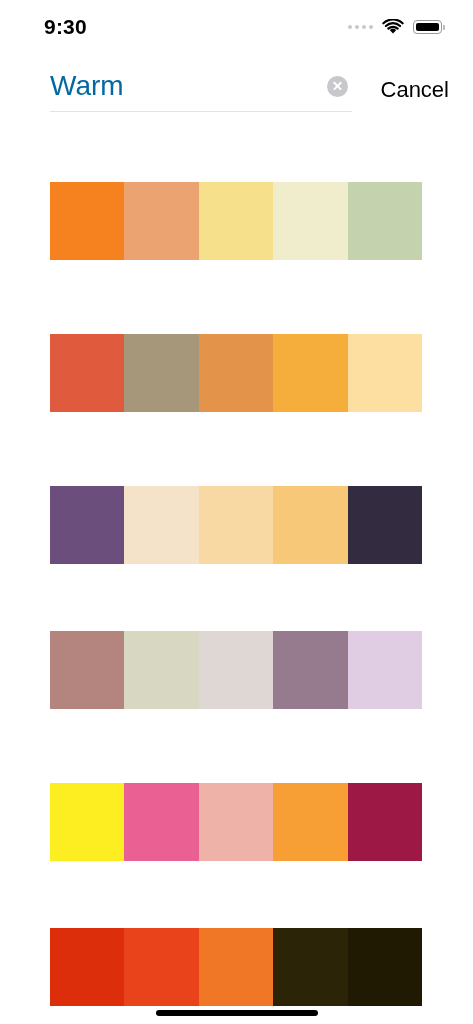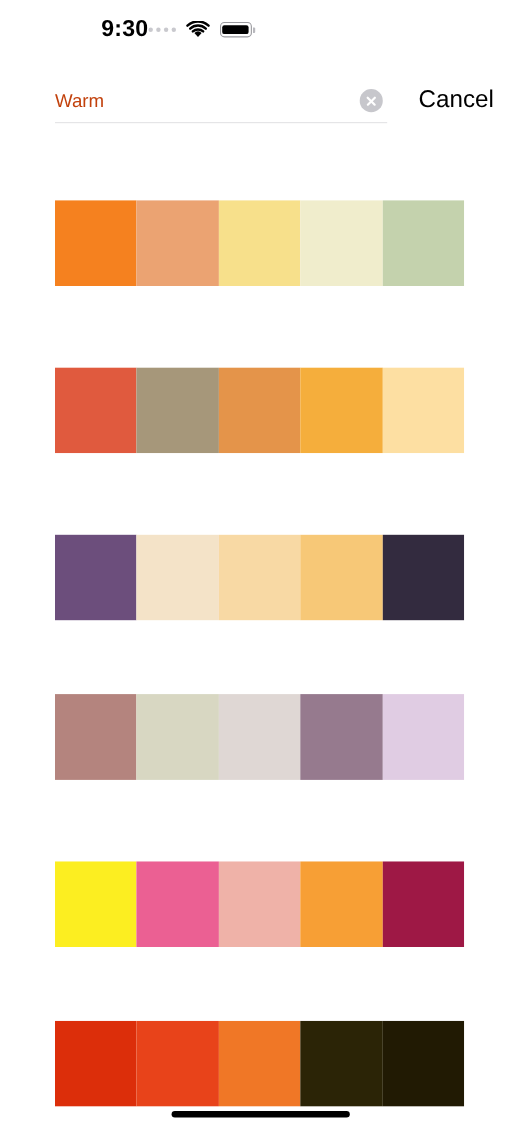--- a/index.html
+++ b/index.html
@@ -18,22 +18,22 @@
     height: 1024px;
     background: #ffffff;
   }
 
   
   .status-bar {
     position: relative;
     height: 54px;
     display: flex;
     align-items: center;
+    justify-content: space-between;
     padding: 0 28px 0 44px;
-    margin-left: 48px;
   }
 
   .status-time {
     font-size: 21px;
     font-weight: bold;
     color: #000000;
     letter-spacing: 0.2px;
   }
 
   .status-right {
@@ -93,22 +93,22 @@
     flex: 1;
     display: flex;
     align-items: center;
     border-bottom: 1.5px solid #e3e3e5;
     padding-bottom: 9px;
     min-width: 0;
   }
 
   .search-value {
     flex: 1;
-    font-size: 17px;
-    color: #c2410c;
+    font-size: 28px;
+    color: #0369a1;
     white-space: nowrap;
     overflow: hidden;
   }
 
   .clear-icon {
     width: 21px;
     height: 21px;
     border-radius: 50%;
     background: #c7c7cc;
     position: relative;

